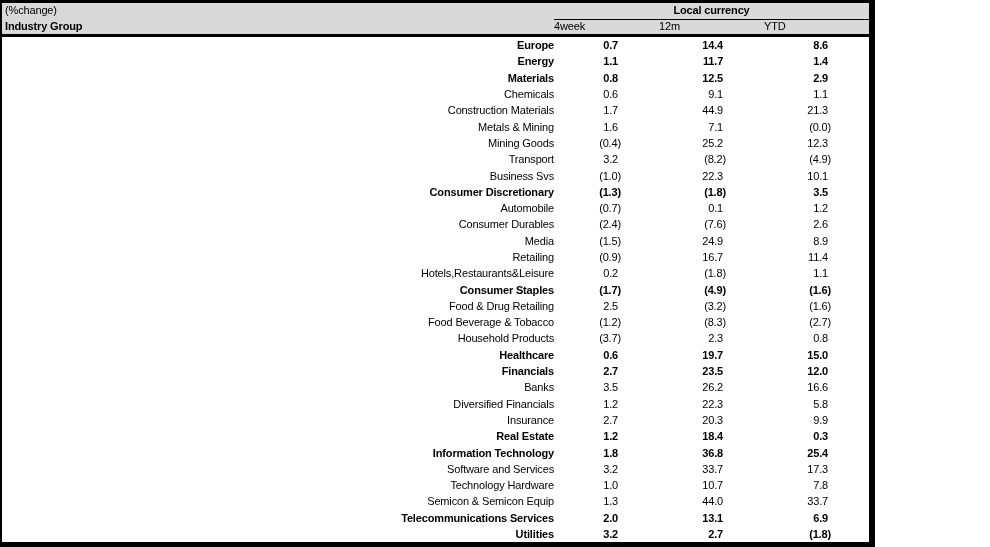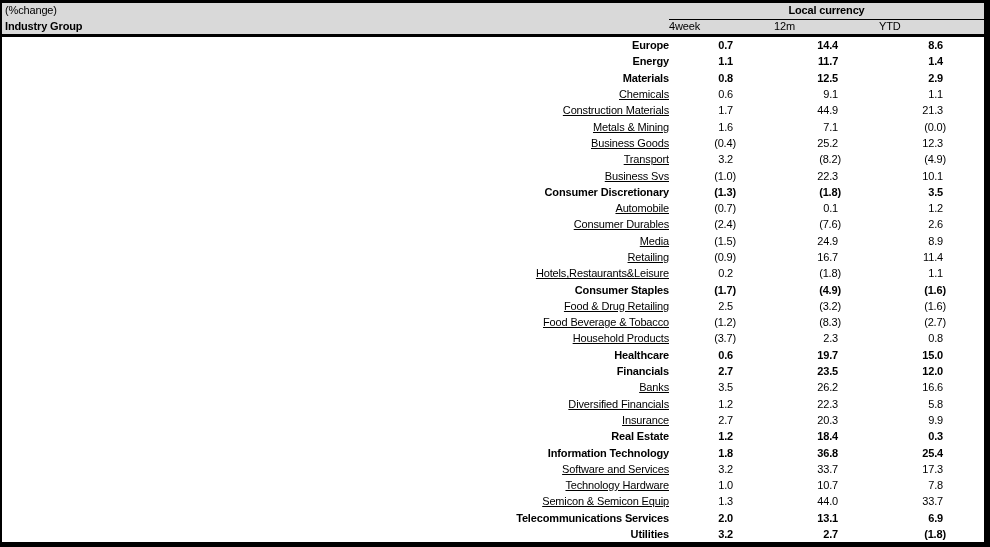--- a/index.html
+++ b/index.html
@@ -8,21 +8,21 @@
     background: #ffffff;
     width: 990px;
     height: 547px;
     font-family: "Liberation Sans", sans-serif;
     font-size: 11px;
     color: #000000;
     letter-spacing: -0.15px;
   }
   .table {
     box-sizing: border-box;
-    width: 990px;
+    width: 875px;
     height: 547px;
     border: solid #000000;
     border-width: 3px 6px 5px 2px;
     display: flex;
     flex-direction: column;
     background: #ffffff;
   }
   .hdr {
     background: #d9d9d9;
     border-bottom: 3px solid #000000;
@@ -49,21 +49,21 @@
     flex-direction: column;
     align-items: flex-end;
   }
   .row {
     flex: 1;
     display: grid;
     grid-template-columns: 1fr 105px 105px 105px;
     align-items: center;
   }
   .row.group { font-weight: bold; }
-  .row.sub .label { padding-left: 326px; text-decoration: underline; }
+  .row.sub .label { padding-left: 326px; }
   .num { text-align: right; padding-right: 38px; }
 </style>
 </head>
 <body>
 
 <div class="table">
   <div class="hdr">
     <div class="hrow">
       <div class="cell label">(%change)</div>
       <div class="cell currency">Local currency</div>
@@ -106,21 +106,21 @@
         <div class="cell num">44.9 </div>
         <div class="cell num">21.3 </div>
       </div>
       <div class="row sub">
         <div class="cell label">Metals &amp; Mining</div>
         <div class="cell num">1.6 </div>
         <div class="cell num">7.1 </div>
         <div class="cell num">(0.0)</div>
       </div>
       <div class="row sub">
-        <div class="cell label">Business Goods</div>
+        <div class="cell label">Mining Goods</div>
         <div class="cell num">(0.4)</div>
         <div class="cell num">25.2 </div>
         <div class="cell num">12.3 </div>
       </div>
       <div class="row sub">
         <div class="cell label">Transport</div>
         <div class="cell num">3.2 </div>
         <div class="cell num">(8.2)</div>
         <div class="cell num">(4.9)</div>
       </div>

